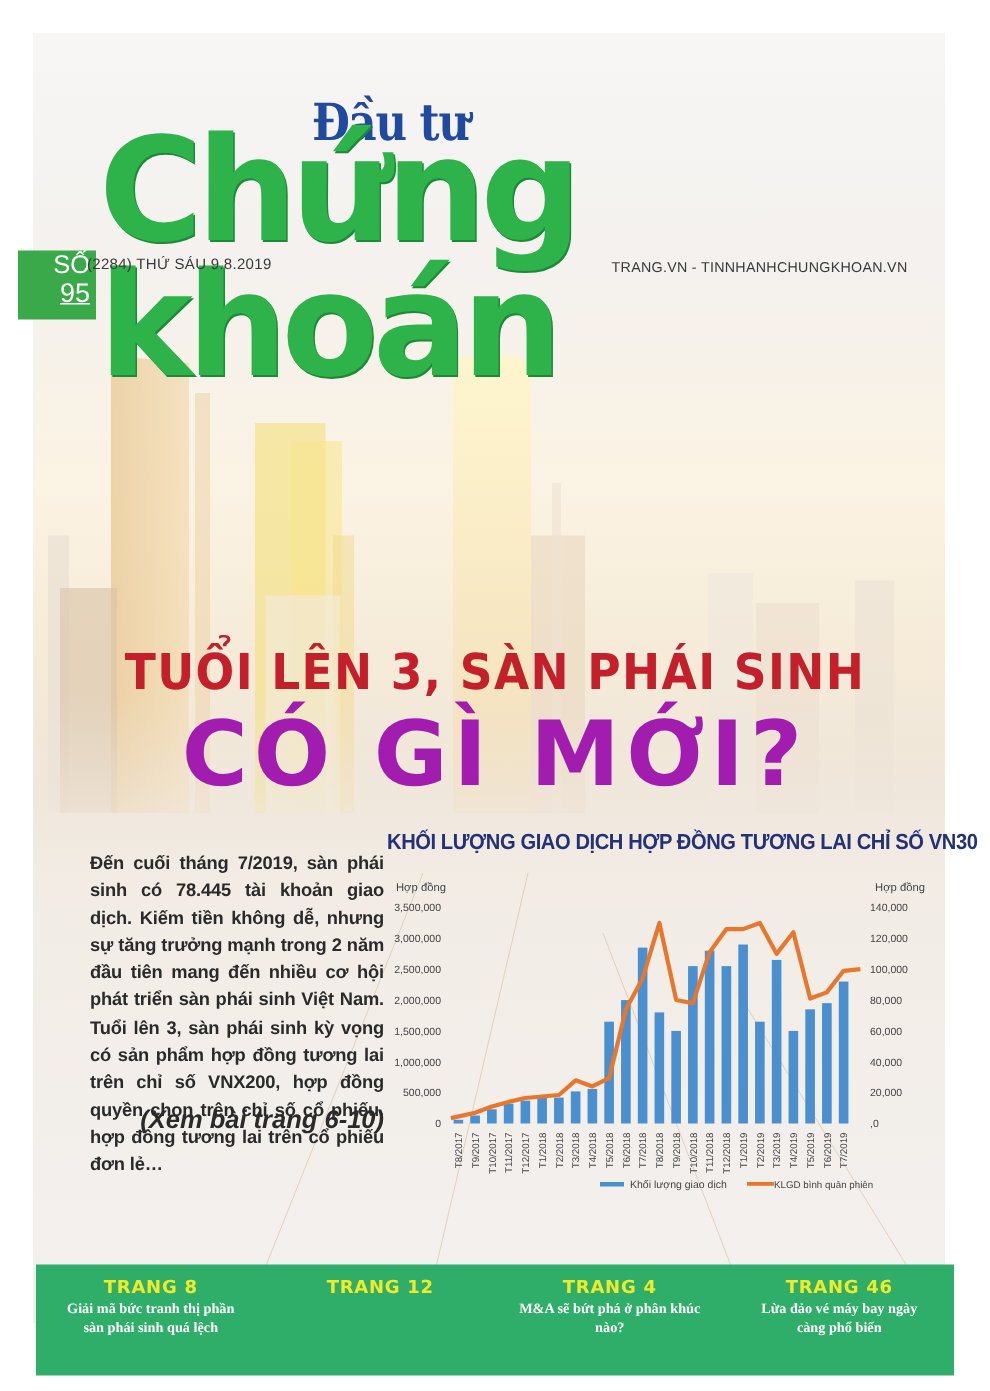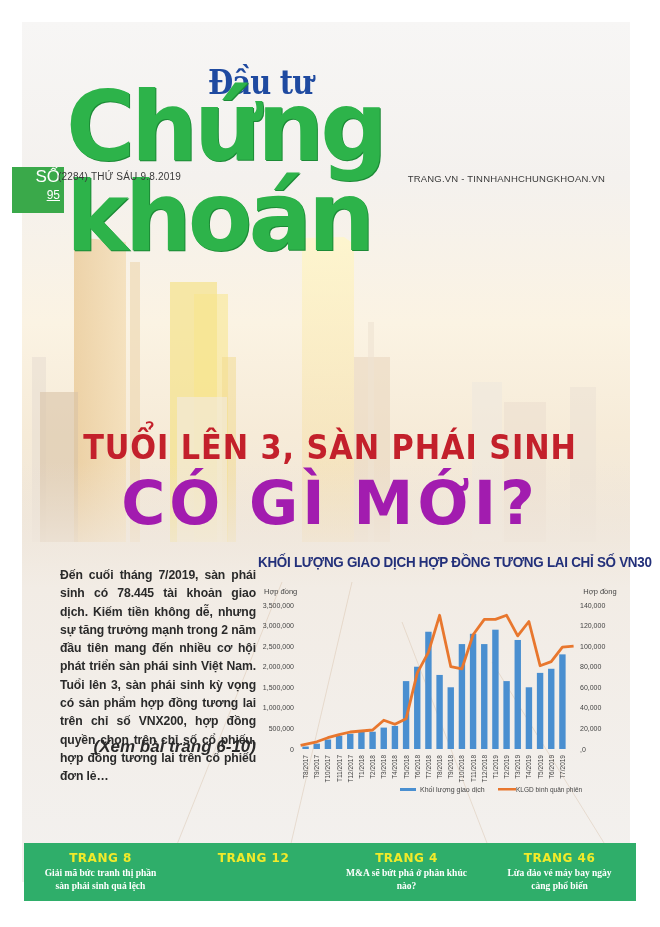--- a/index.html
+++ b/index.html
@@ -28,21 +28,21 @@
     position: absolute; left: 66px; top: 82px; font-family: "DejaVu Sans", sans-serif;
     font-weight: bold; font-size: 96px; line-height: 90px; color: #2db34a;
     letter-spacing: -4px; transform: scaleX(0.98); transform-origin: left top;
     text-shadow: 1px 1px 0 #1c8a36;
   }
   .issue-box {
     position: absolute; left: 0; top: 167px; width: 52px; height: 46px;
     background: #3aa94a; color: #ffffff; text-align: right; padding-right: 4px;
     font-family: "Liberation Sans", sans-serif; font-size: 17px; line-height: 19px; margin-left: 12px;
   }
-  .issue-box .num { font-size: 12px; text-decoration: underline; display: block; }
+  .issue-box .num { font-size: 18px; text-decoration: underline; display: block; }
   .issue-line {
     position: absolute; left: 58px; top: 171px; font-size: 10px; color: #3a3a3a;
     letter-spacing: 0.2px;
   }
   .site-line {
     position: absolute; right: 55px; top: 173px; font-size: 9.5px; color: #3a3a3a;
     letter-spacing: 0.2px;
   }
 
   
@@ -72,21 +72,21 @@
   
   .chart-title {
     position: absolute; left: 258px; top: 554px; font-family: "Liberation Sans", sans-serif;
     font-weight: bold; font-size: 14.6px; color: #23307a; letter-spacing: -0.3px;
     white-space: nowrap; transform: scaleX(0.92); transform-origin: left top;
   }
   .chart-svg { position: absolute; left: 250px; top: 574px; }
 
   
   .teasers {
-    position: absolute; left: 24px; top: 843px; width: 612px; height: 58px;
+    position: absolute; left: 24px; top: 843px; width: 612px; height: 74px;
     background: #2fae6a; display: flex;
   }
   .teaser { flex: 1; text-align: center; padding-top: 8px; }
   .teaser-page {
     font-family: "DejaVu Sans", sans-serif; font-weight: bold; font-size: 12px;
     color: #f1ea2a; letter-spacing: 0.5px; display: block;
   }
   .teaser-text {
     font-family: Liberation Serif, serif; font-weight: bold; font-size: 9.5px;
     color: #ffffff; line-height: 13px; display: block; margin-top: 2px; padding: 0 14px;

